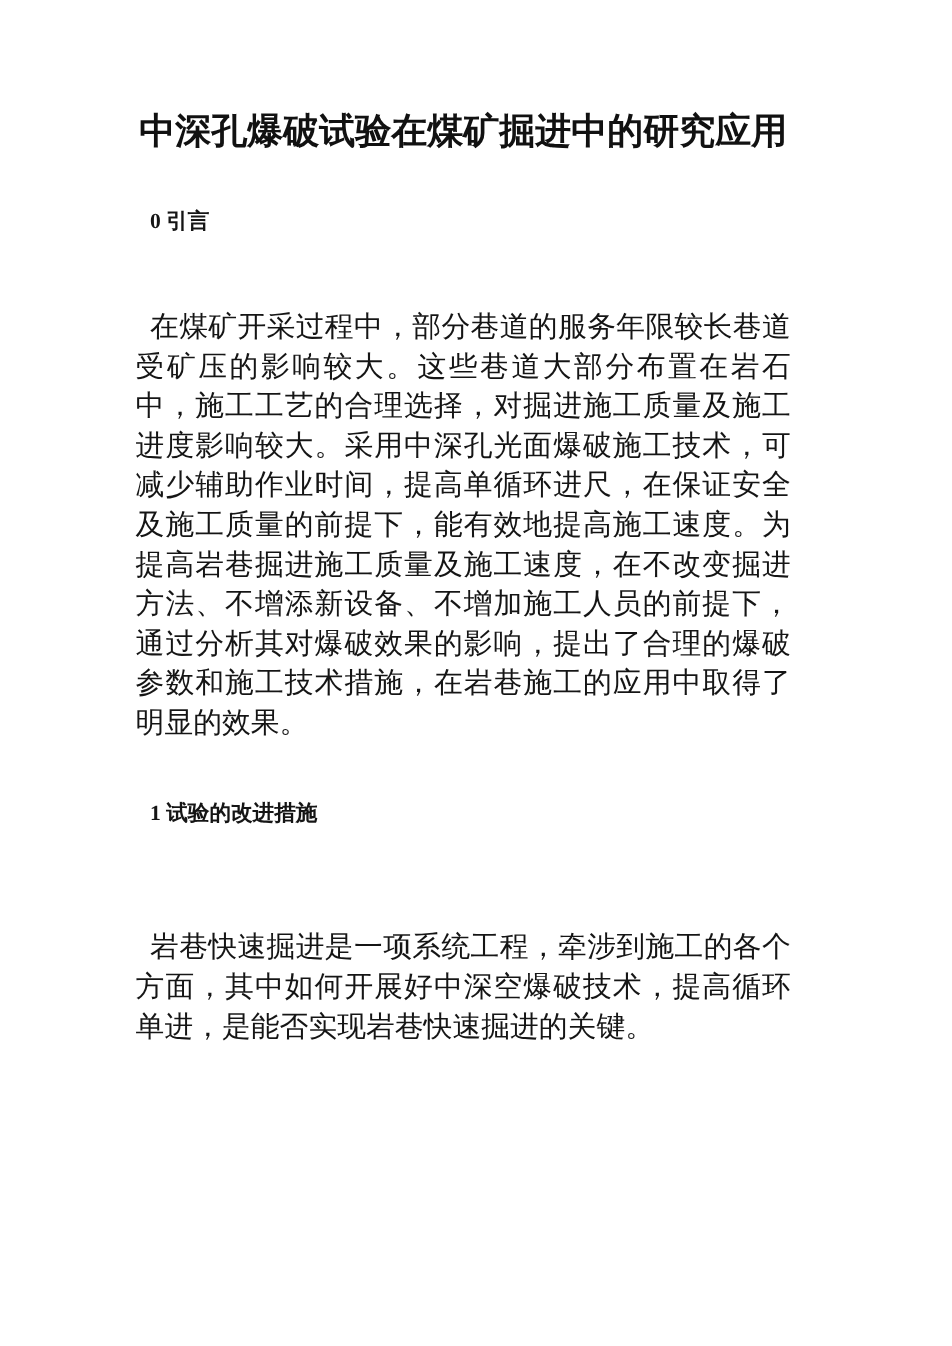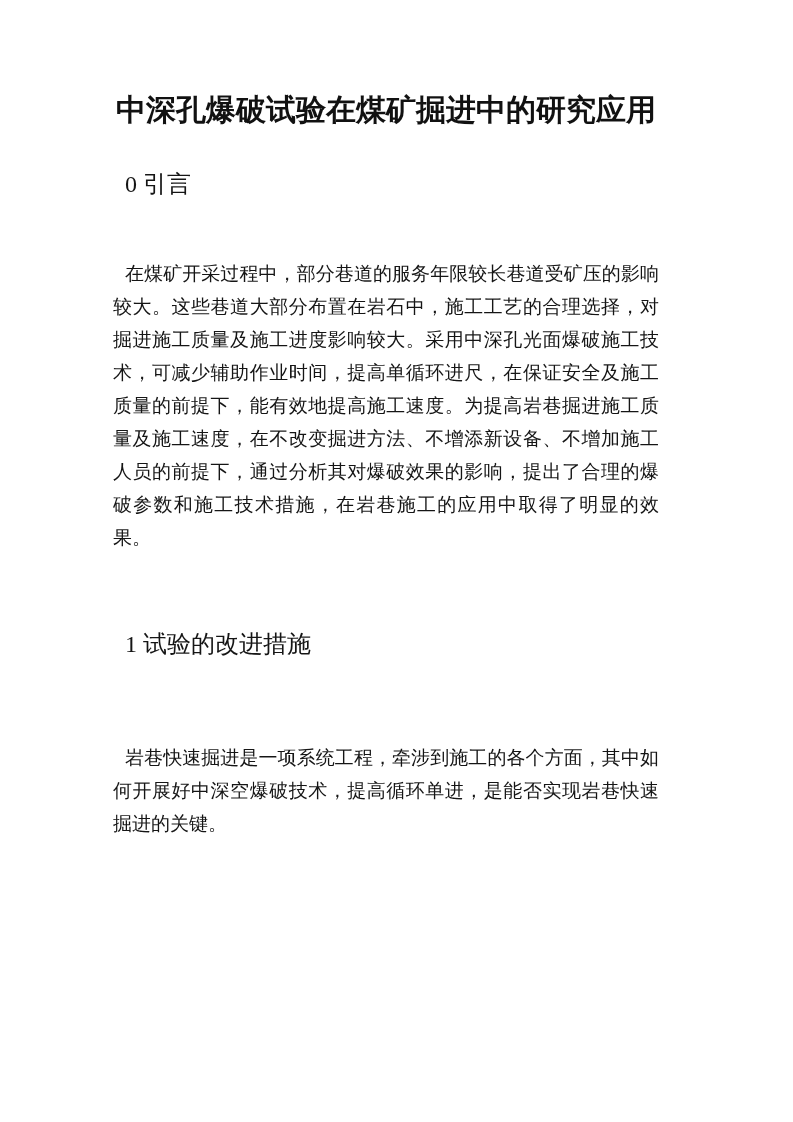--- a/index.html
+++ b/index.html
@@ -23,31 +23,31 @@
     margin: 0;
     font-size: 30px;
     font-weight: bold;
     line-height: 44px;
     text-align: center;
     white-space: nowrap;
     color: #111111;
   }
   .heading {
     margin: 36px 0 0 0;
-    font-size: 24px;
-    font-weight: normal;
+    font-size: 18px;
+    font-weight: bold;
     line-height: 33px;
     text-indent: 12px;
   }
   .heading.second {
-    margin-top: 74px;
+    margin-top: 41px;
   }
   .para {
     margin: 0;
-    font-size: 19px;
+    font-size: 24px;
     line-height: 33px;
     text-align: justify;
     text-indent: 12px;
   }
   .para.intro {
     margin-top: 56px;
   }
   .para.measures {
     margin-top: 80px;
   }

